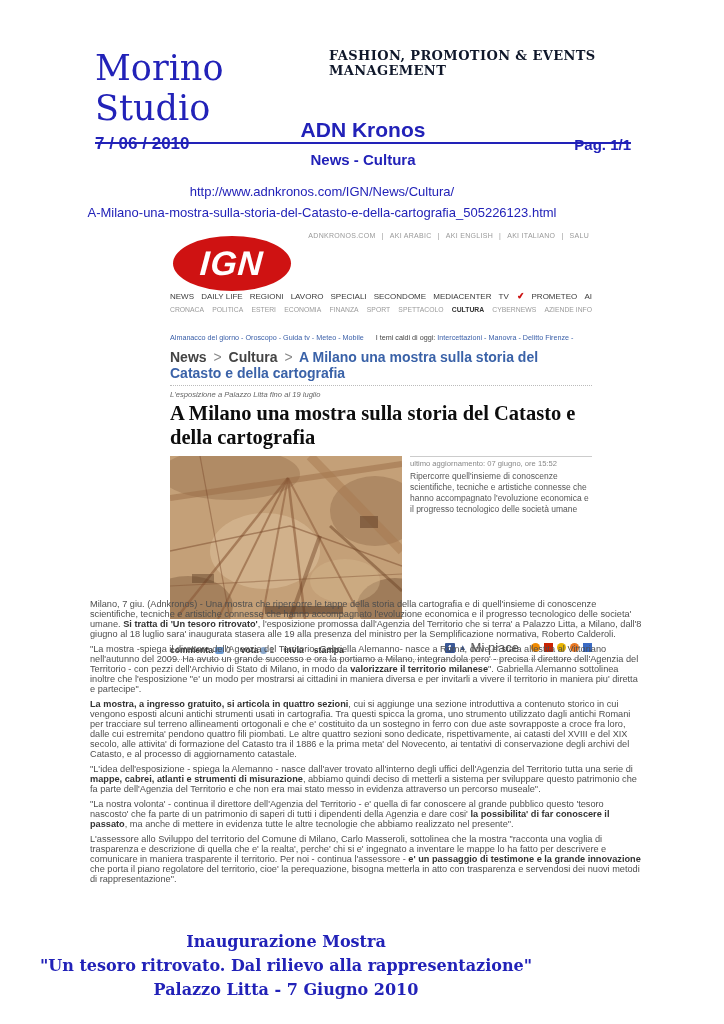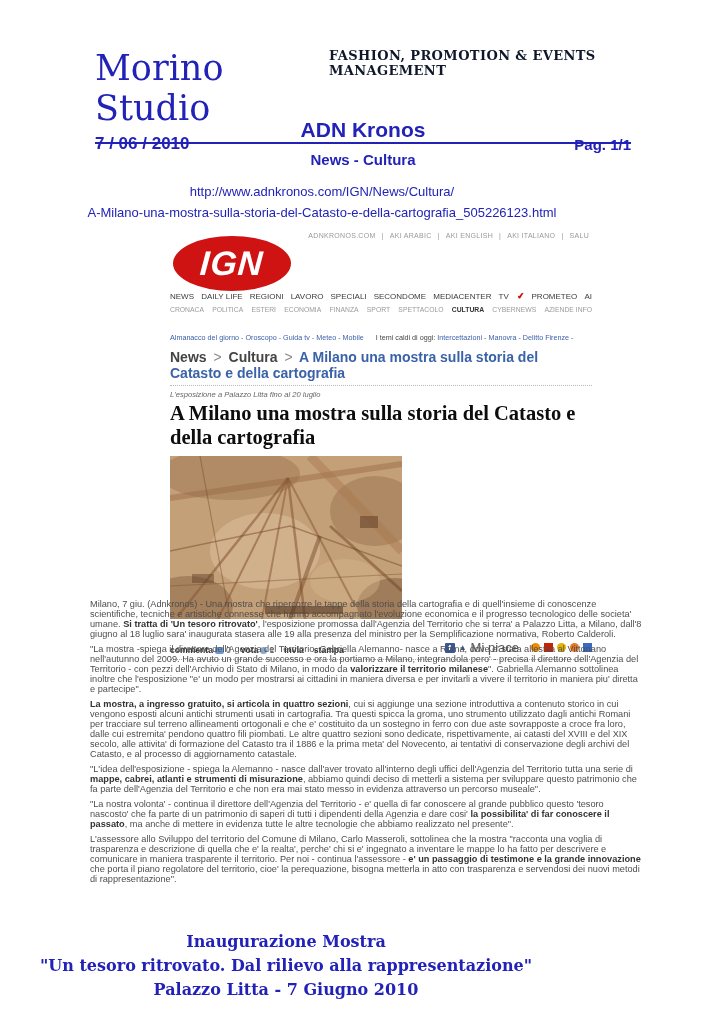--- a/index.html
+++ b/index.html
@@ -163,21 +163,21 @@
     </div>
 
     <div class="breadcrumb">
       <span>News</span>
       <span class="sep">&gt;</span>
       <span>Cultura</span>
       <span class="sep">&gt;</span>
       <span class="current">A Milano una mostra sulla storia del Catasto e della cartografia</span>
     </div>
 
-    <div class="kicker">L'esposizione a Palazzo Litta fino al 20 luglio</div>
+    <div class="kicker">L'esposizione a Palazzo Litta fino al 19 luglio</div>
     <h1 class="headline">A Milano una mostra sulla storia del Catasto e della cartografia</h1>
 
     <div class="content-row">
       <svg class="map-img" viewBox="0 0 232 163" preserveAspectRatio="none">
         <rect x="0" y="0" width="232" height="163" fill="#c4a078"></rect>
         <ellipse cx="60" cy="18" rx="70" ry="26" fill="#6b4226" opacity="0.22"></ellipse>
         <ellipse cx="205" cy="55" rx="45" ry="35" fill="#6b4226" opacity="0.25"></ellipse>
         <ellipse cx="18" cy="150" rx="45" ry="30" fill="#5c3a22" opacity="0.3"></ellipse>
         <ellipse cx="225" cy="150" rx="38" ry="28" fill="#5c3a22" opacity="0.35"></ellipse>
         <ellipse cx="95" cy="95" rx="55" ry="38" fill="#dcc09a" opacity="0.55"></ellipse>
@@ -191,20 +191,24 @@
         <path d="M118,22 L185,150" stroke="#8a5a38" stroke-width="2" opacity="0.55" fill="none"></path>
         <path d="M0,95 L120,70 L232,110" stroke="#7a4a2c" stroke-width="1.5" opacity="0.5" fill="none"></path>
         <path d="M30,0 L60,163" stroke="#7a4a2c" stroke-width="1.2" opacity="0.45" fill="none"></path>
         <path d="M0,130 L232,118" stroke="#7a4a2c" stroke-width="1.2" opacity="0.4" fill="none"></path>
         <path d="M160,70 L232,135" stroke="#6e4326" stroke-width="3" opacity="0.5" fill="none"></path>
         <path d="M150,80 L120,163" stroke="#6e4326" stroke-width="4" opacity="0.45" fill="none"></path>
         <rect x="95" y="150" width="78" height="8" fill="#4a2e1c" opacity="0.55"></rect>
         <rect x="190" y="60" width="18" height="12" fill="#5c3a22" opacity="0.5"></rect>
         <rect x="22" y="118" width="22" height="9" fill="#5c3a22" opacity="0.45"></rect>
       </svg>
+      <div class="sidecol">
+        <div class="updated">ultimo aggiornamento: 07 giugno, ore 15:52</div>
+        <div class="summary">Ripercorre quell'insieme di conoscenze scientifiche, tecniche e artistiche connesse che hanno accompagnato l'evoluzione economica e il progresso tecnologico delle società umane</div>
+      </div>
     </div>
 
     <div class="toolbar">
       <div class="tools-left">
         <span class="tool">
           <span>commenta</span>
           <span class="bubble-icon"></span>
           <span class="count">0</span>
         </span>
         <span class="tool">

